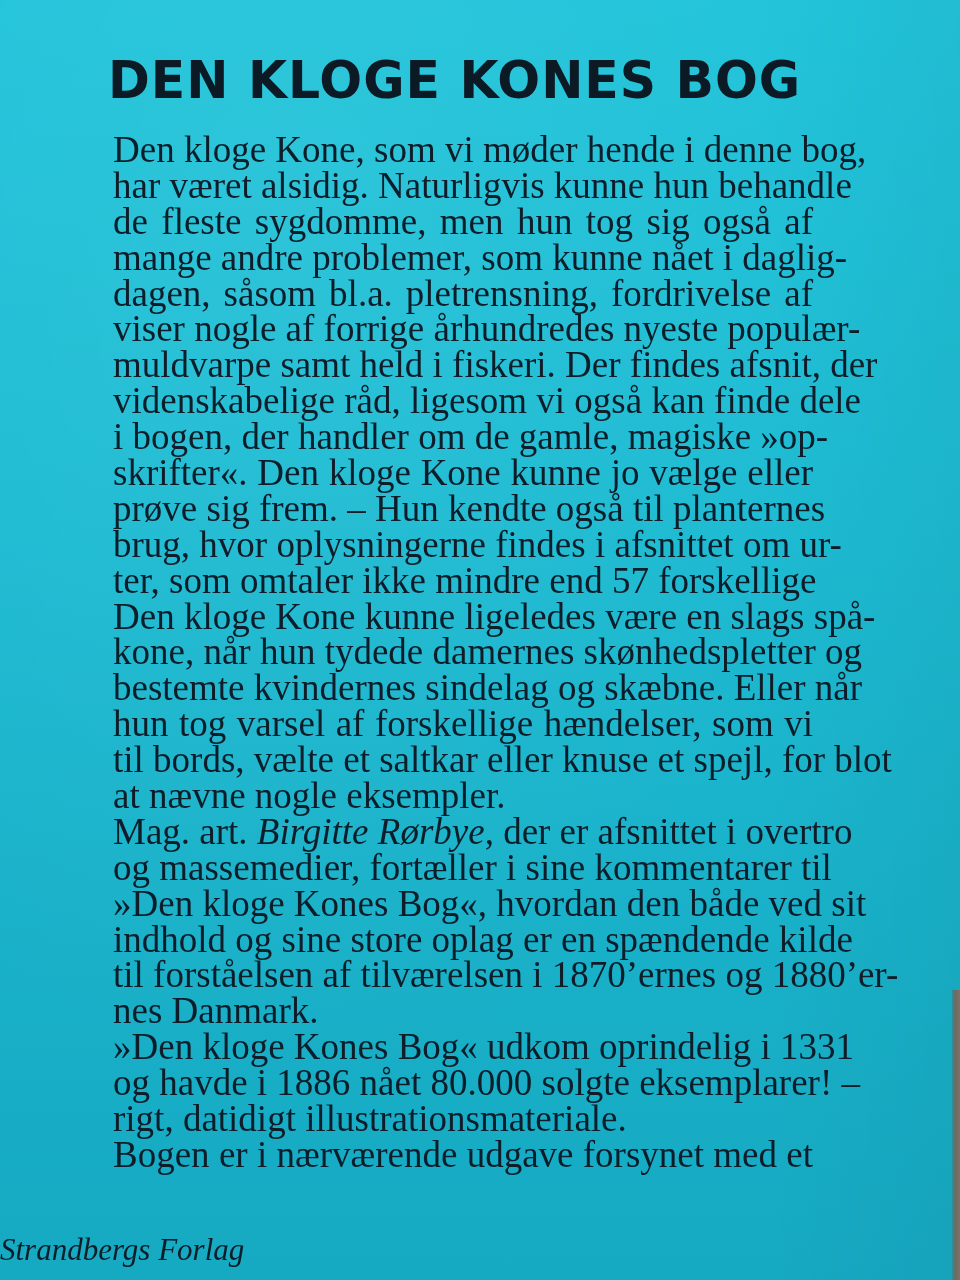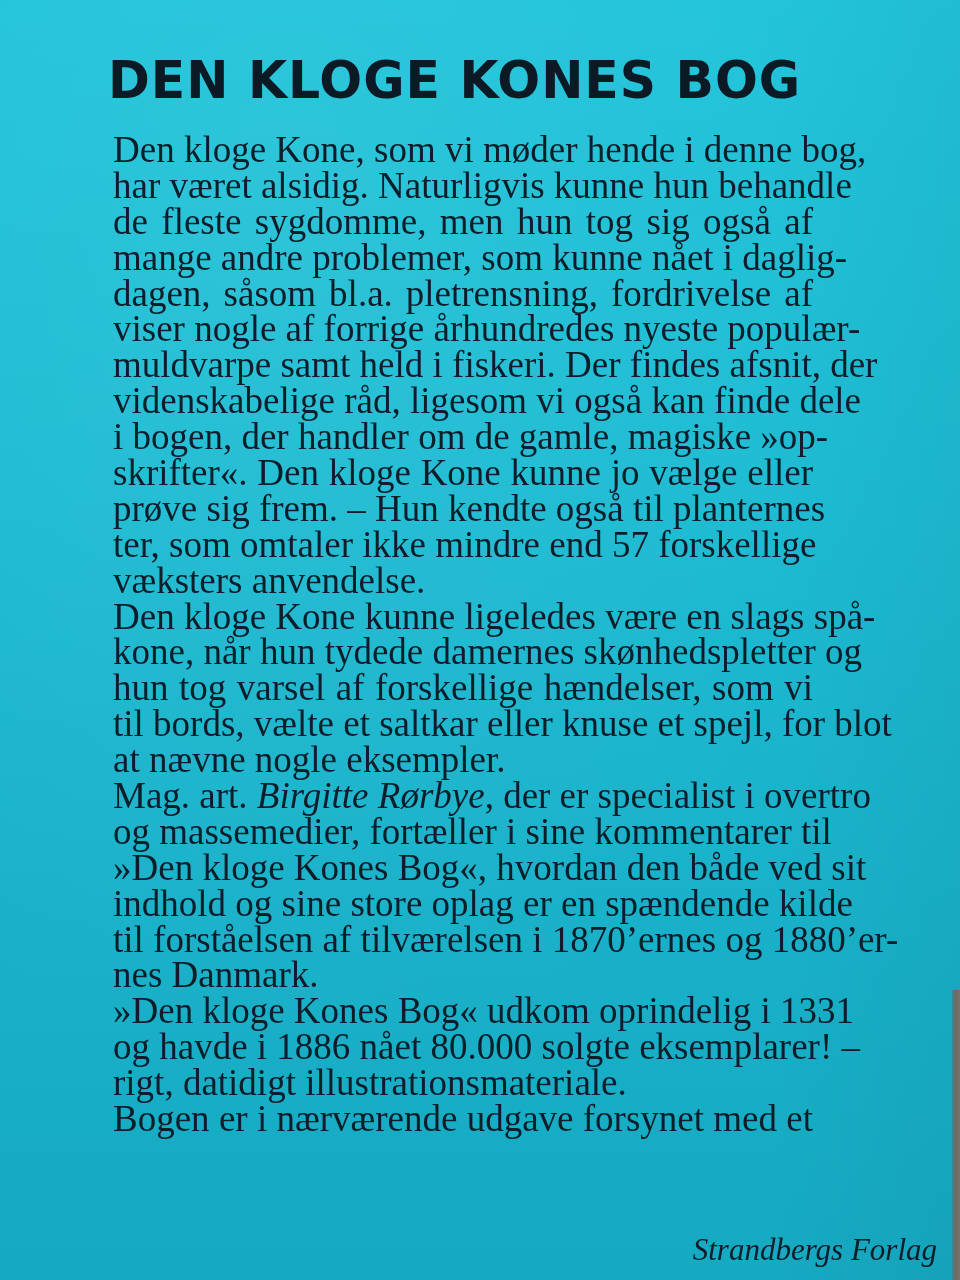--- a/index.html
+++ b/index.html
@@ -67,24 +67,24 @@
       text-align-last: justify;
       height: 35.9px;
     }
     .line.last {
       text-align-last: left;
     }
     .line em {
     }
     .publisher {
       position: absolute;
-      left: 7px;
+      left: 0;
       width: 930px;
       top: 1232px;
-      text-align: right;
+      text-align: left;
       font-family: "Liberation Serif", "DejaVu Serif", serif;
       font-style: italic;
       font-size: 31px;
       color: #0d1d2a;
     }
   </style>
 </head>
 <body>
 
 <div class="cover"></div>
@@ -98,30 +98,31 @@
   <span class="line">har været alsidig. Naturligvis kunne hun behandle</span>
   <span class="line">de fleste sygdomme, men hun tog sig også af</span>
   <span class="line">mange andre problemer, som kunne nået i daglig-</span>
   <span class="line">dagen, såsom bl.a. pletrensning, fordrivelse af</span>
   <span class="line">viser nogle af forrige århundredes nyeste populær-</span>
   <span class="line">muldvarpe samt held i fiskeri. Der findes afsnit, der</span>
   <span class="line">videnskabelige råd, ligesom vi også kan finde dele</span>
   <span class="line">i bogen, der handler om de gamle, magiske »op-</span>
   <span class="line">skrifter«. Den kloge Kone kunne jo vælge eller</span>
   <span class="line">prøve sig frem. – Hun kendte også til planternes</span>
+  <span class="line">brug, hvor oplysningerne findes i afsnittet om ur-</span>
   <span class="line">ter, som omtaler ikke mindre end 57 forskellige</span>
-  <span class="line last">væksters anvendelse.</span>
 
   <span class="line">Den kloge Kone kunne ligeledes være en slags spå-</span>
   <span class="line">kone, når hun tydede damernes skønhedspletter og</span>
+  <span class="line">bestemte kvindernes sindelag og skæbne. Eller når</span>
   <span class="line">hun tog varsel af forskellige hændelser, som vi</span>
   <span class="line">til bords, vælte et saltkar eller knuse et spejl, for blot</span>
   <span class="line last">at nævne nogle eksempler.</span>
 
-  <span class="line"><span>Mag. art. </span><em>Birgitte Rørbye</em><span>, der er specialist i overtro</span></span>
+  <span class="line"><span>Mag. art. </span><em>Birgitte Rørbye</em><span>, der er afsnittet i overtro</span></span>
   <span class="line">og massemedier, fortæller i sine kommentarer til</span>
   <span class="line">»Den kloge Kones Bog«, hvordan den både ved sit</span>
   <span class="line">indhold og sine store oplag er en spændende kilde</span>
   <span class="line">til forståelsen af tilværelsen i 1870’ernes og 1880’er-</span>
   <span class="line last">nes Danmark.</span>
 
   <span class="line">»Den kloge Kones Bog« udkom oprindelig i 1331</span>
   <span class="line">og havde i 1886 nået 80.000 solgte eksemplarer! –</span>
   <span class="line last">rigt, datidigt illustrationsmateriale.</span>
   <span class="line">Bogen er i nærværende udgave forsynet med et</span>

